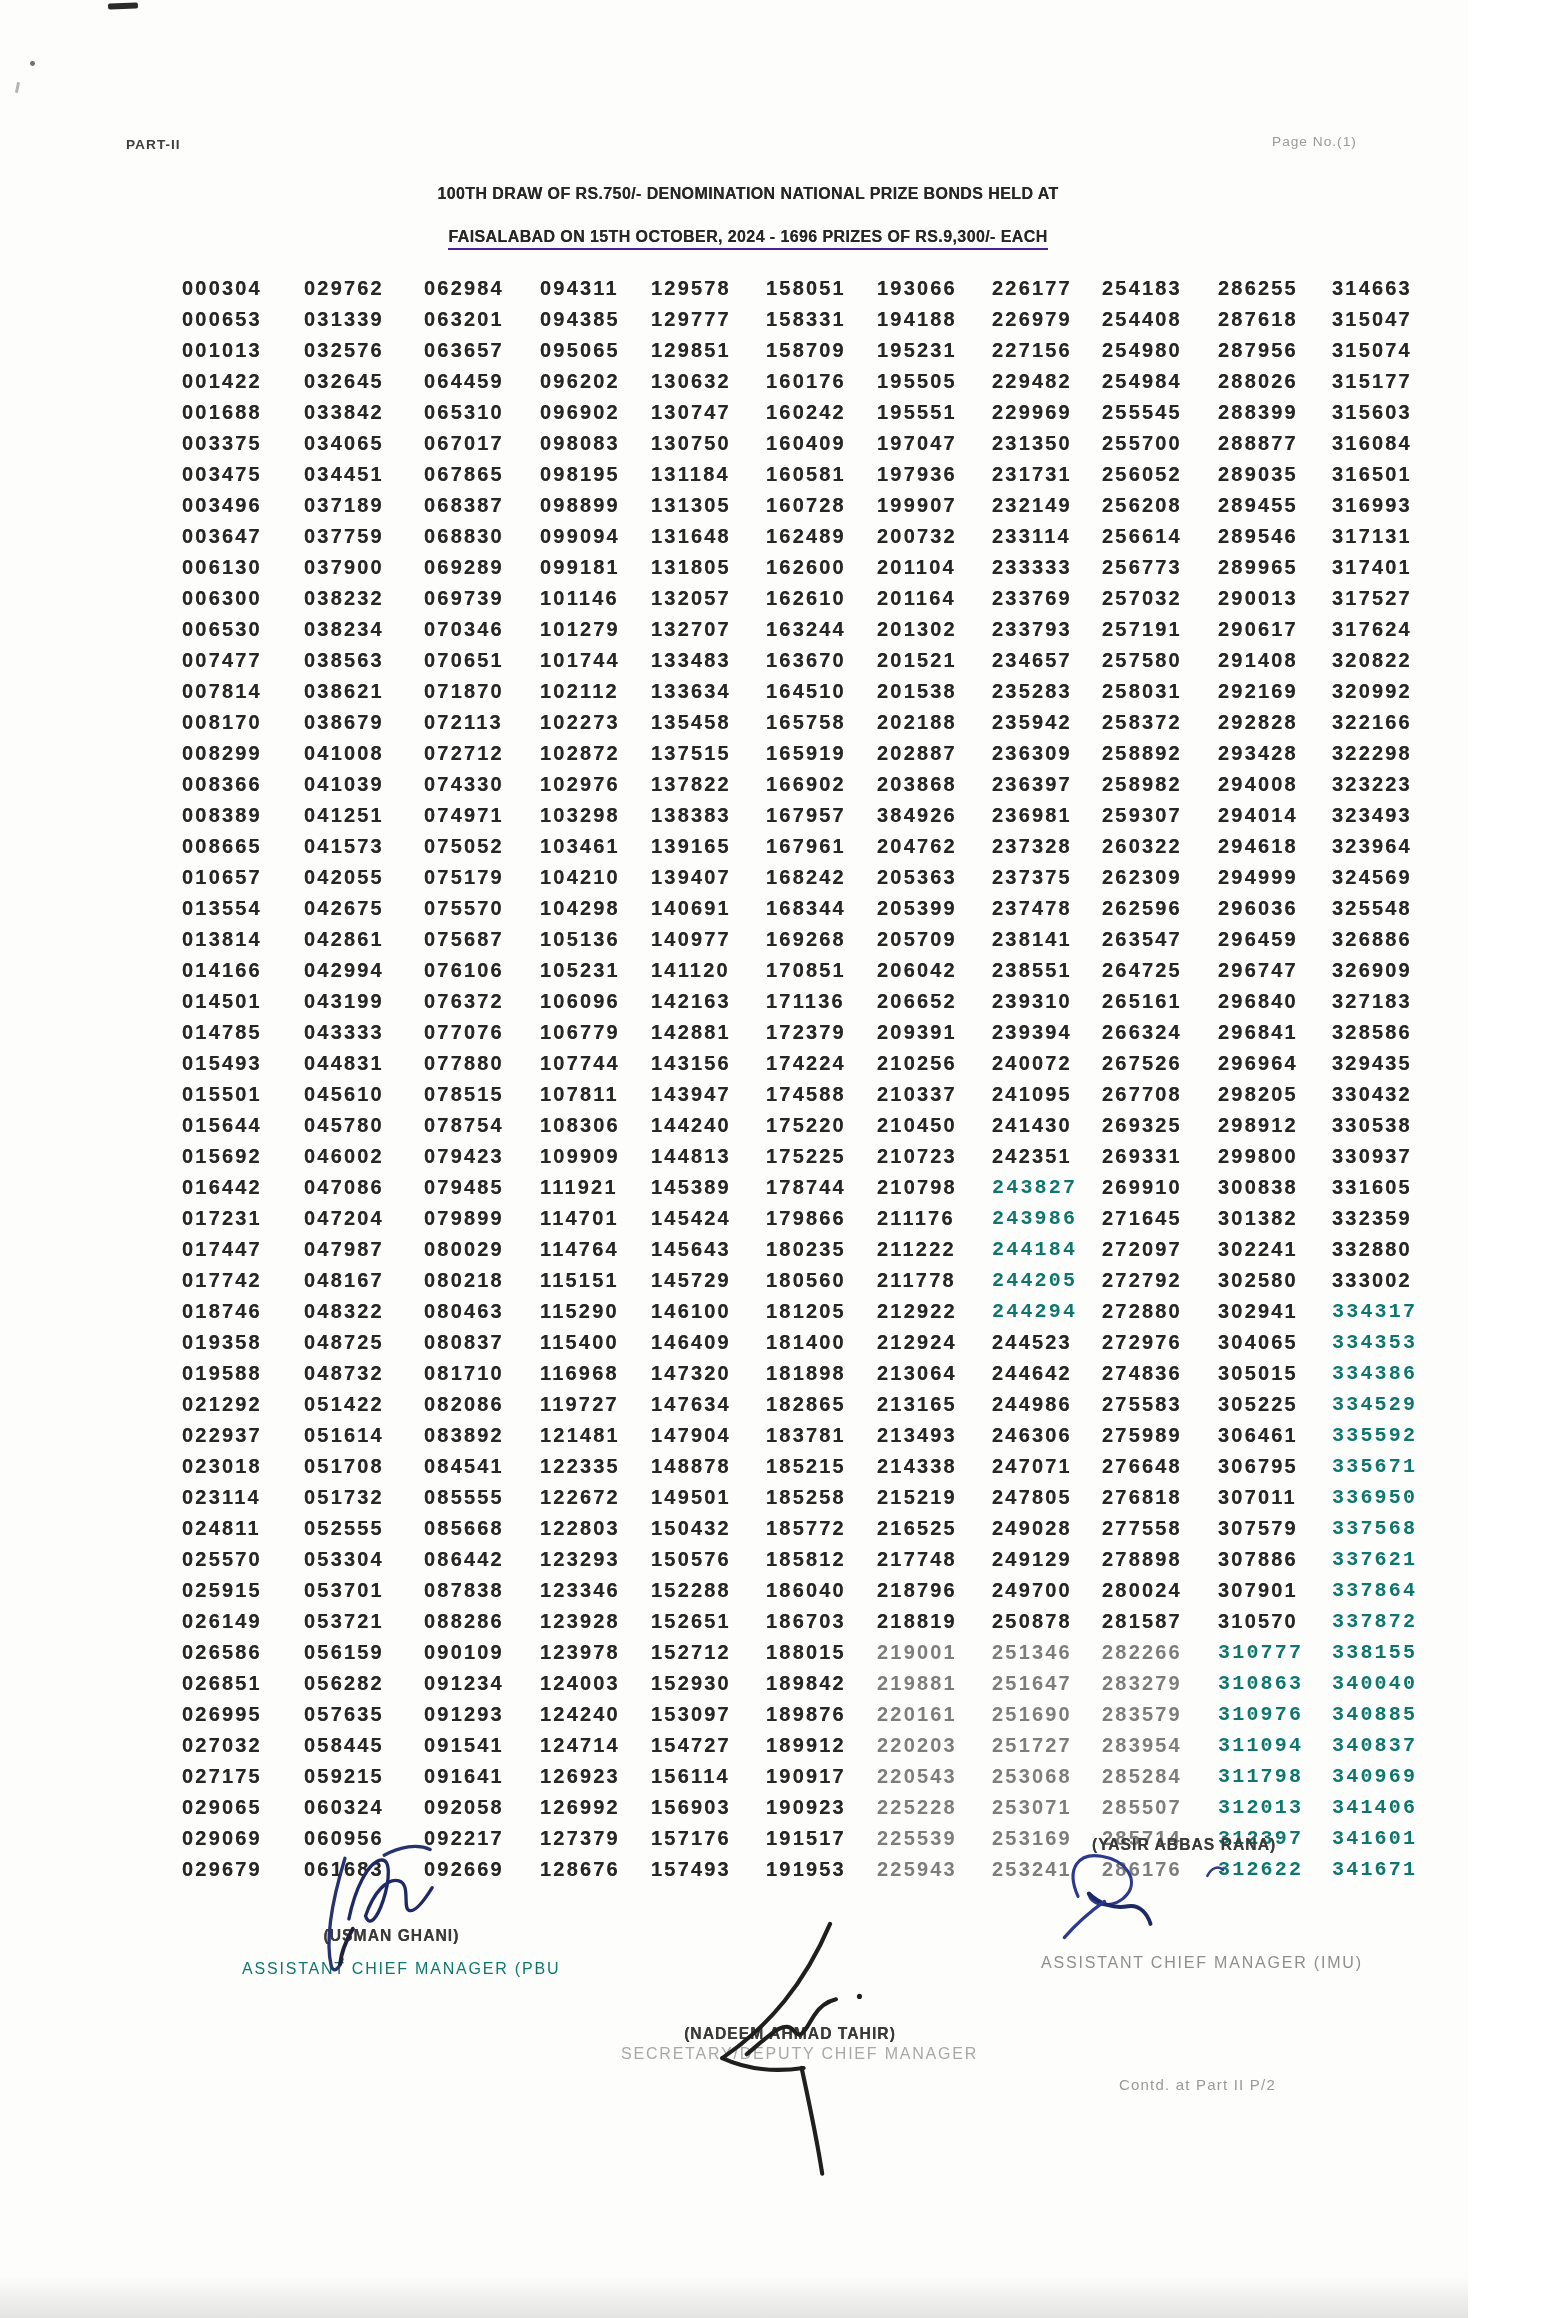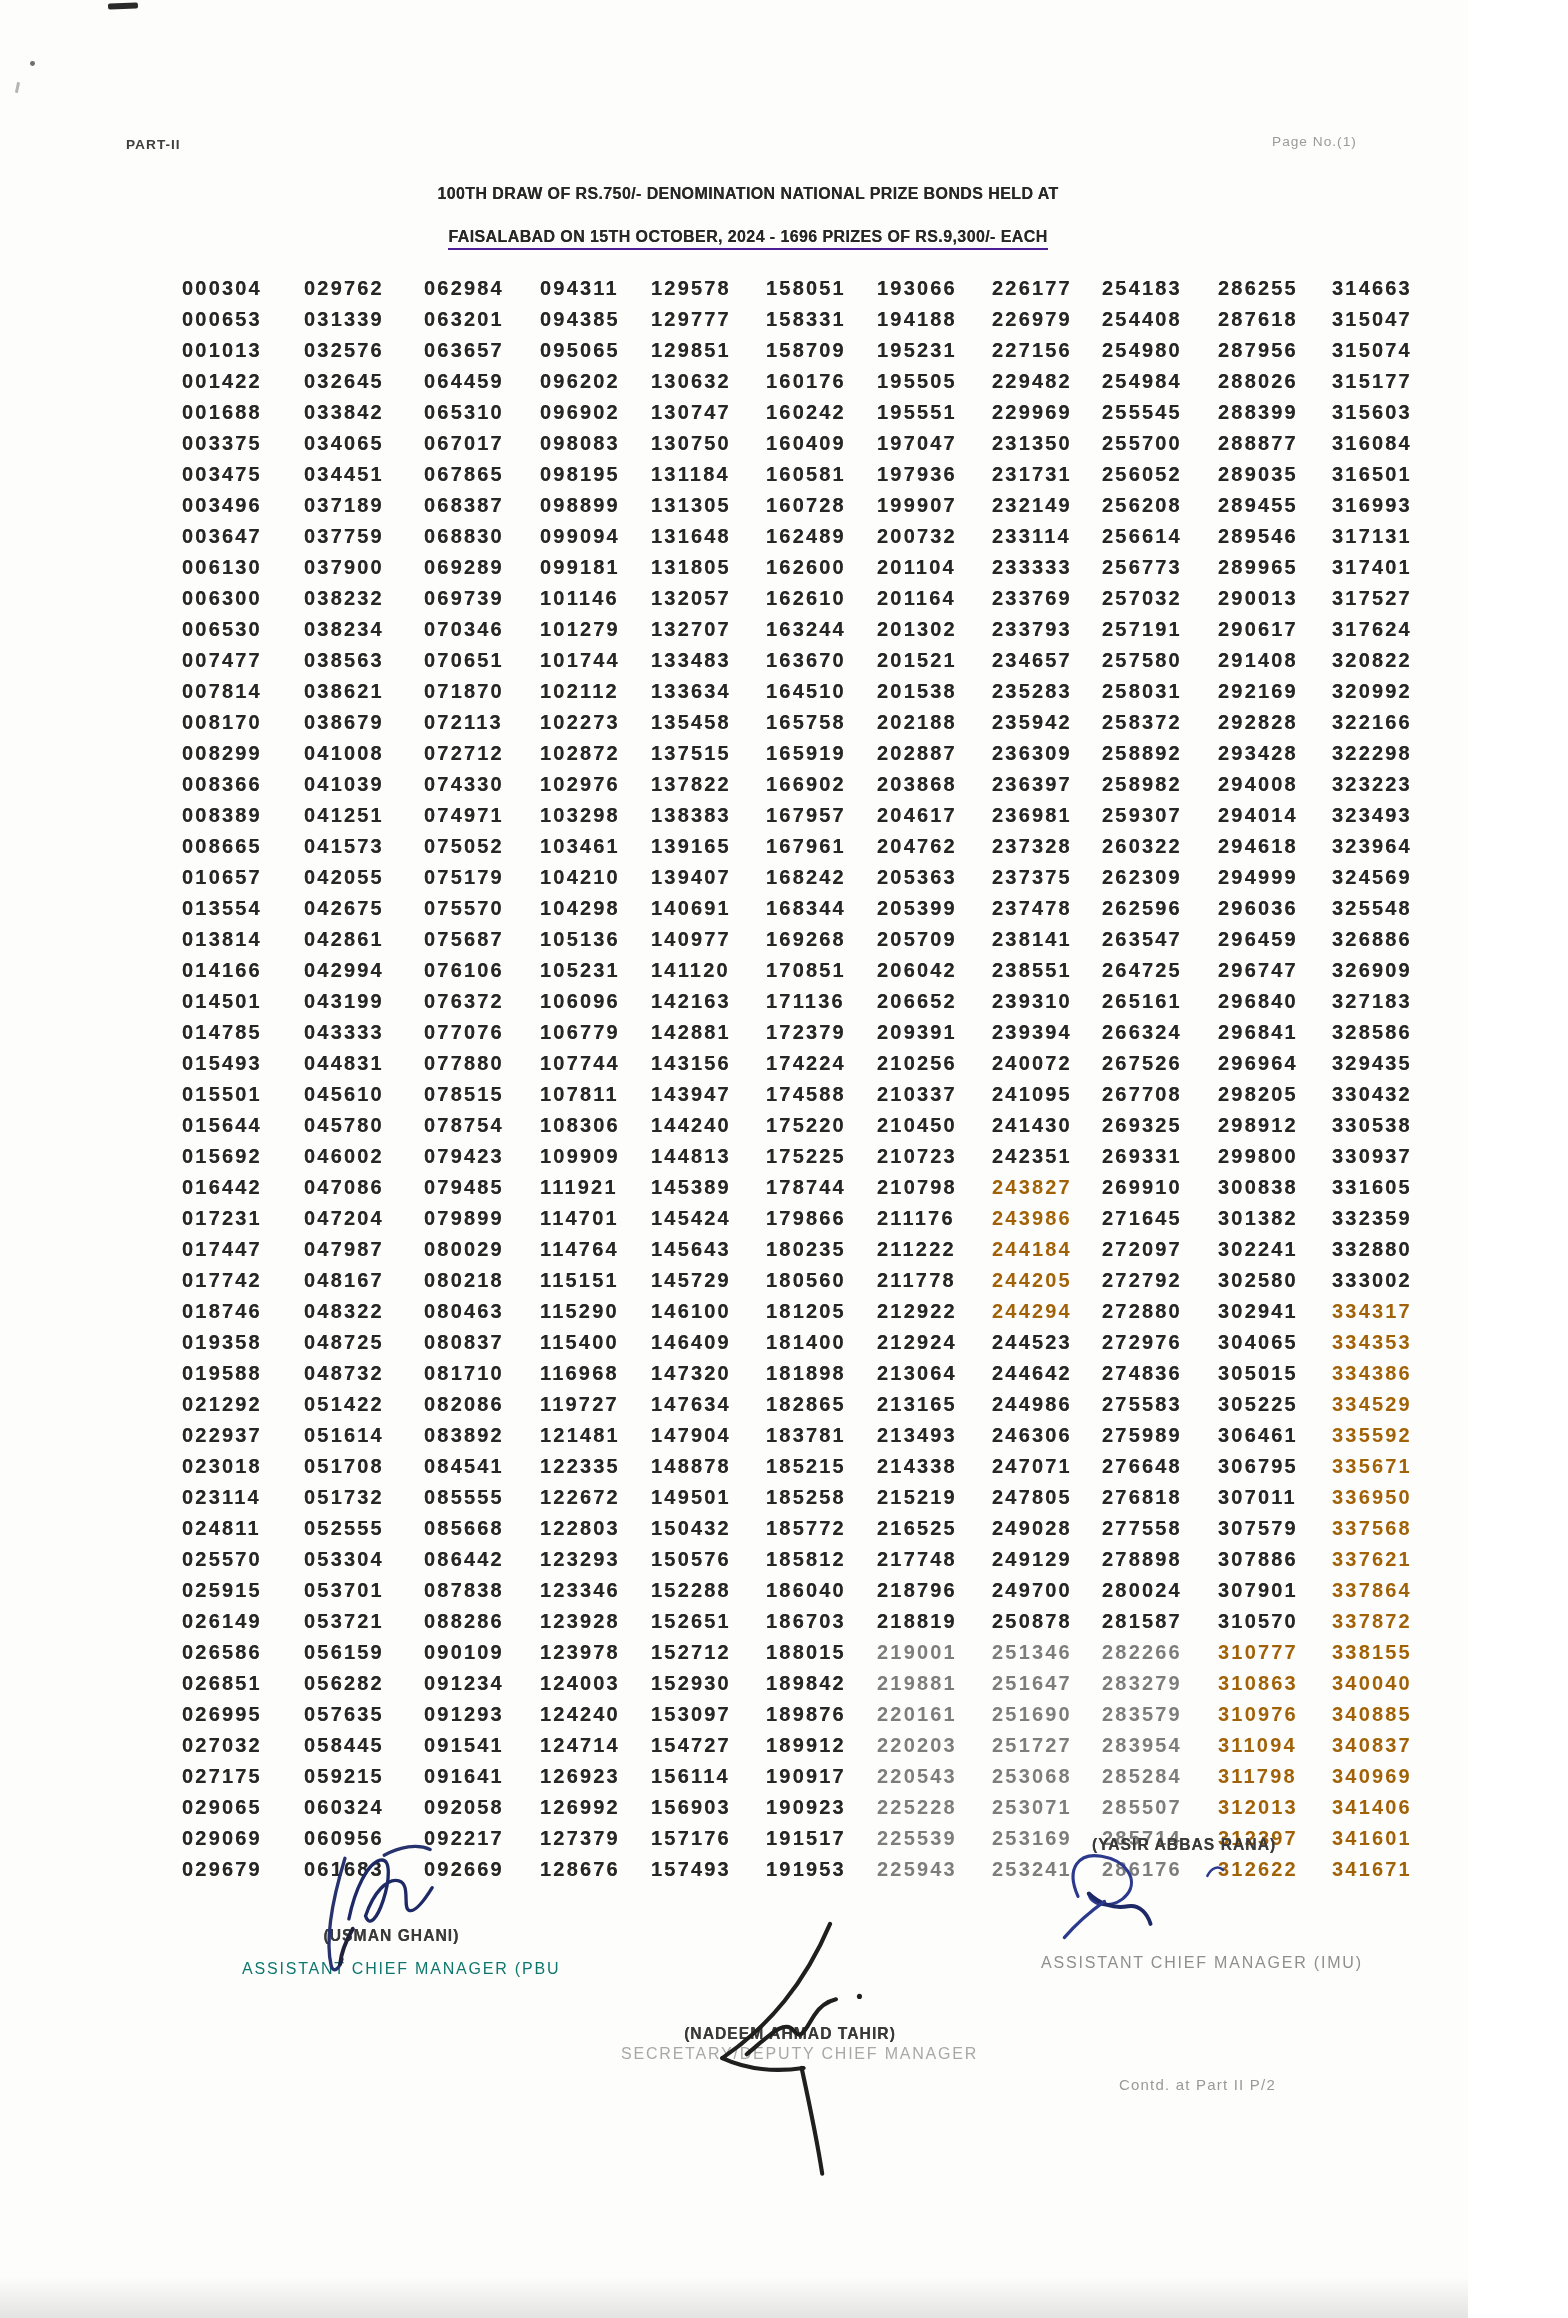--- a/index.html
+++ b/index.html
@@ -41,21 +41,21 @@
     position:absolute;left:182px;top:273px;width:1245px;
     display:grid;
     grid-template-columns:122px 120px 116px 111px 115px 111px 115px 110px 116px 114px 92px;
     grid-auto-rows:31px;
   }
   .cell{
     font-size:20px;font-weight:700;letter-spacing:2.2px;
     color:#262626;line-height:31px;white-space:nowrap;
     text-shadow:0 0 0.6px rgba(30,30,30,0.55);
   }
-  .cell.dim{color:#a16207;text-shadow:none;}
+  .cell.dim{color:#0f766e;text-shadow:none;font-family:Liberation Mono, monospace;}
   .cell.vfaint{color:#7d7d7d;font-weight:600;text-shadow:none;}
   .sig-name{
     position:absolute;font-size:15.7px;font-weight:700;letter-spacing:1px;
     color:#3a3a3a;white-space:nowrap;text-shadow:0 0 0.5px #555;
   }
   .sig-title{
     position:absolute;font-size:16px;font-weight:400;letter-spacing:1.8px;
     white-space:nowrap;
   }
   .usman-name{left:323px;top:1927px;width:137px;text-align:center;}
@@ -274,21 +274,21 @@
       <span class="cell">236397</span>
       <span class="cell">258982</span>
       <span class="cell">294008</span>
       <span class="cell">323223</span>
       <span class="cell">008389</span>
       <span class="cell">041251</span>
       <span class="cell">074971</span>
       <span class="cell">103298</span>
       <span class="cell">138383</span>
       <span class="cell">167957</span>
-      <span class="cell">204617</span>
+      <span class="cell">384926</span>
       <span class="cell">236981</span>
       <span class="cell">259307</span>
       <span class="cell">294014</span>
       <span class="cell">323493</span>
       <span class="cell">008665</span>
       <span class="cell">041573</span>
       <span class="cell">075052</span>
       <span class="cell">103461</span>
       <span class="cell">139165</span>
       <span class="cell">167961</span>

